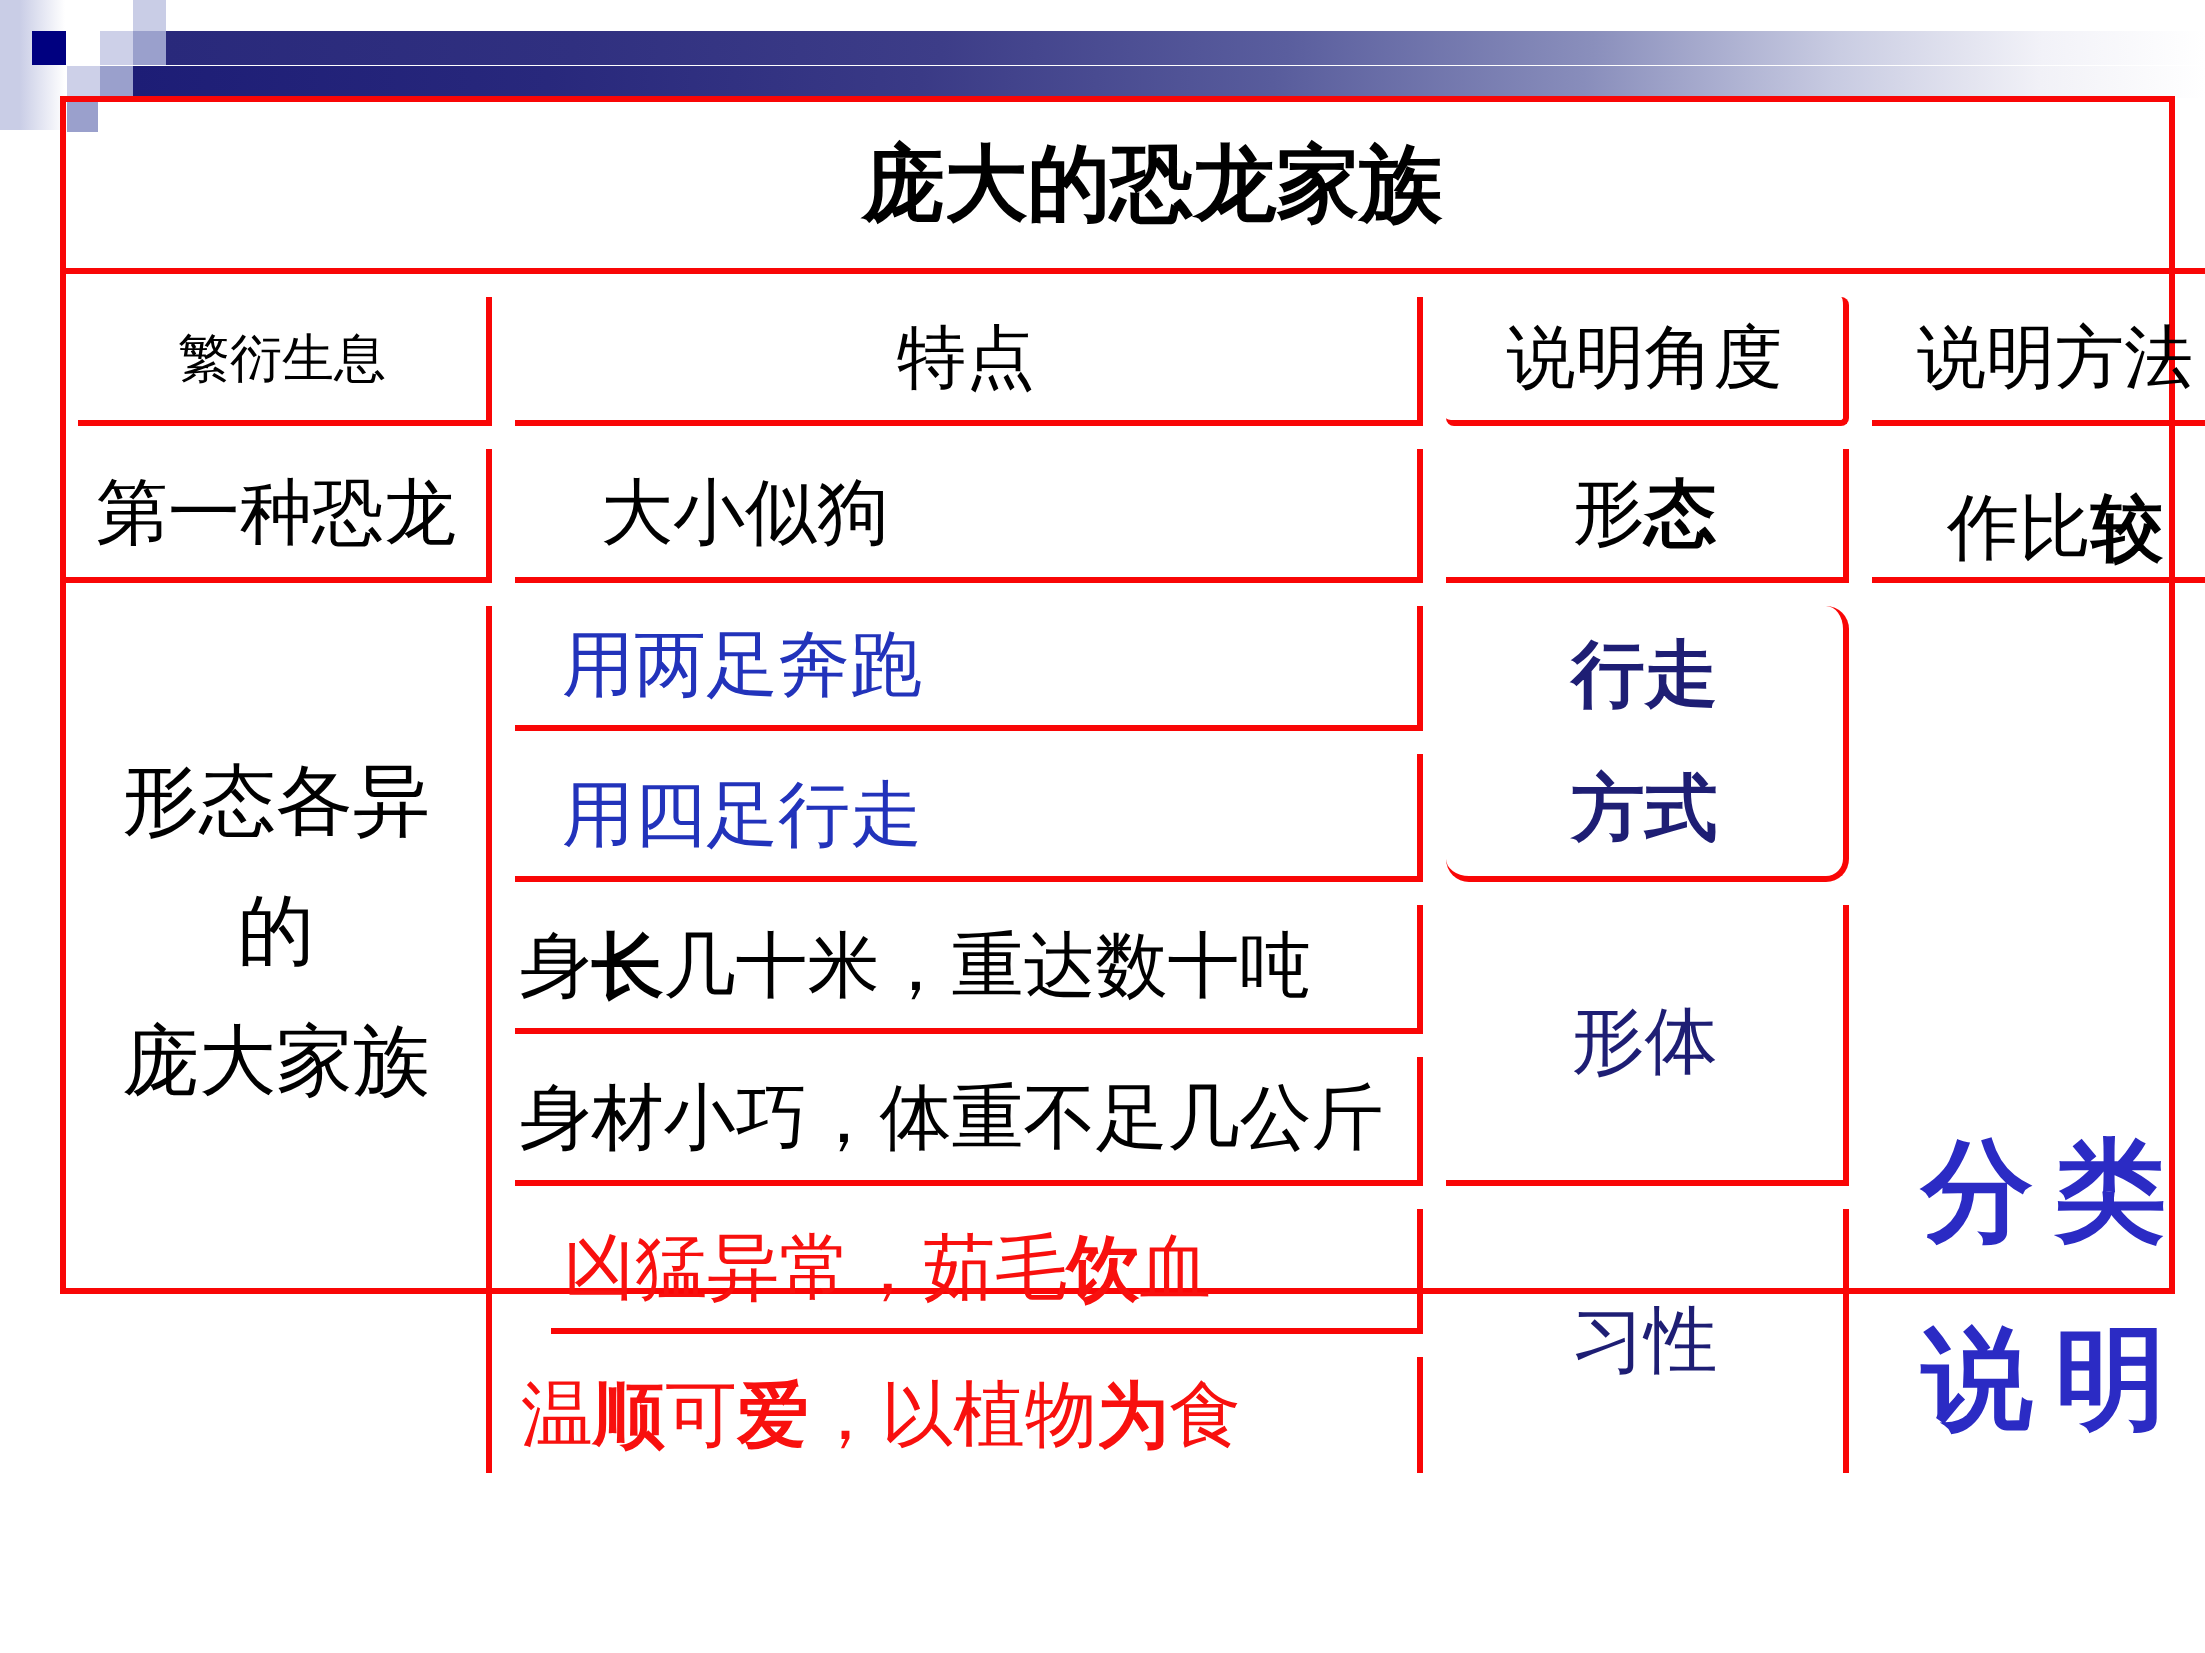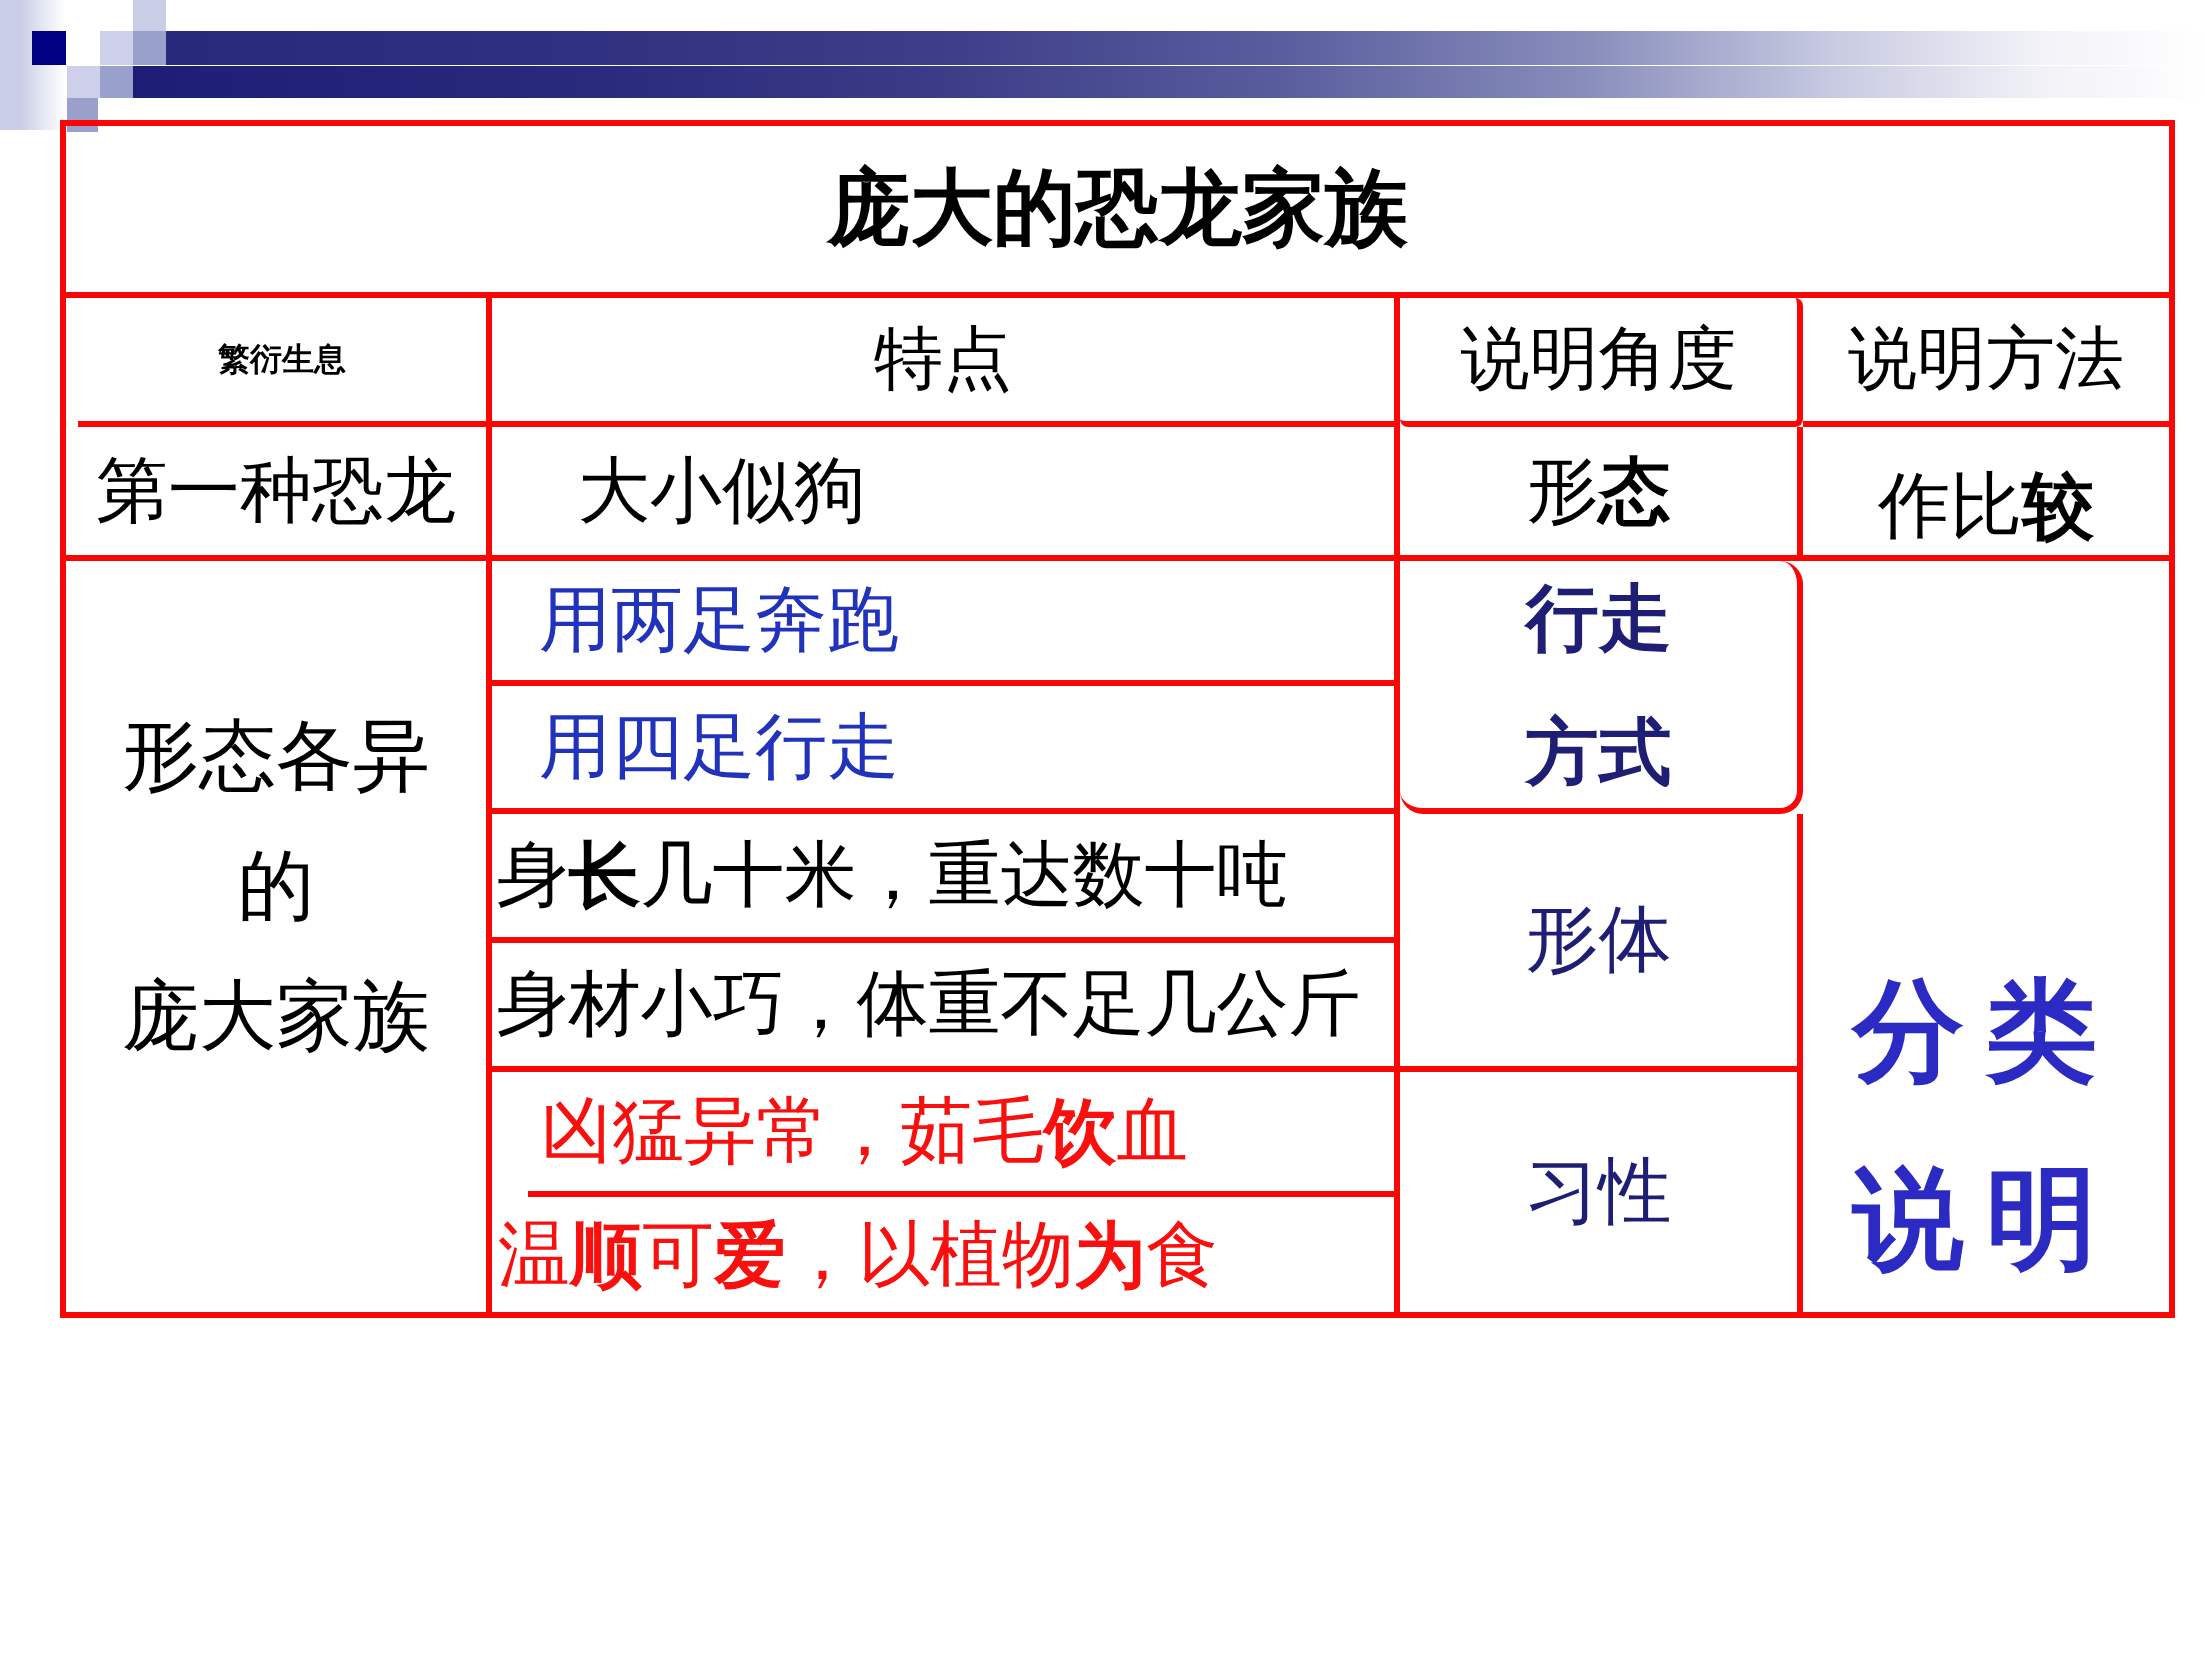--- a/index.html
+++ b/index.html
@@ -14,36 +14,36 @@
   .sq-lav-b{left:100px;top:31px;width:34px;height:34px;background:var(--c-lavender-light);}
   .sq-peri-a{left:133px;top:31px;width:33px;height:34px;background:var(--c-periwinkle);}
   .sq-lav-c{left:67px;top:66px;width:33px;height:32px;background:var(--c-lavender-light);}
   .sq-peri-b{left:100px;top:66px;width:34px;height:32px;background:var(--c-periwinkle);}
   .sq-peri-c{left:67px;top:98px;width:31px;height:34px;background:var(--c-periwinkle);}
   .bar1{left:166px;top:31px;width:2039px;height:34px;
     background:linear-gradient(90deg,var(--c-bar-navy) 0%,#303080 20%,#3d3d88 38%,#5a5e9e 55%,#8a8fbc 70%,#c9cce2 82%,#f2f2f8 92%,#ffffff 100%);}
   .bar2{left:133px;top:66px;width:2072px;height:32px;
     background:linear-gradient(90deg,var(--c-bar-navy2) 0%,#28287c 20%,#3a3a86 38%,#585c9c 55%,#888dbb 70%,#c7cae1 82%,#f1f1f7 92%,#ffffff 100%);}
   
-  .dino-table{position:absolute;z-index:2;left:60px;top:120px;
+  .dino-table{position:absolute;z-index:2;left:60px;top:96px;
     width:2115px;height:1198px;box-sizing:border-box;
     border:6.1px solid var(--c-red);
     display:grid;
     grid-template-columns:426px 908px 403px 366px;
     grid-template-rows:172px 129px 134px 125px 128px 129px 129px 125px 116px;
-    background:transparent;}
+    background:transparent;gap:23px;}
   .cell{box-sizing:border-box;border-right:6.1px solid var(--c-red);border-bottom:6.1px solid var(--c-red);
     display:flex;align-items:center;justify-content:center;text-align:center;
     line-height:1.18;}
   .no-br{border-right:none;}
   .no-bb{border-bottom:none;}
   .left{justify-content:flex-start;text-align:left;}
   .title-cell{grid-column:1/5;grid-row:1;font-size:83px;font-weight:700;}
   .hdr{font-size:69px;}
-  .hdr-small{font-size:32px;font-weight:700;margin-left:12px;}
+  .hdr-small{font-size:52px;font-weight:400;margin-left:12px;}
   .body-cell{font-size:72px;}
   .pl95{padding-left:86px;}
   .pl62{padding-left:47px;}
   .pl6{padding-left:4.6px;}
   .pl16{padding-left:12.3px;margin-left:36px;}
   .pl8{padding-left:6.1px;}
   .merged-left{grid-column:1;grid-row:4/10;align-items:flex-start;padding-top:130px;
     font-size:77px;line-height:130px;}
   .angle{color:var(--c-navy-angle);}
   .angle-hei{grid-column:3;grid-row:4/6;font-family:"Liberation Sans",sans-serif;font-weight:700;

